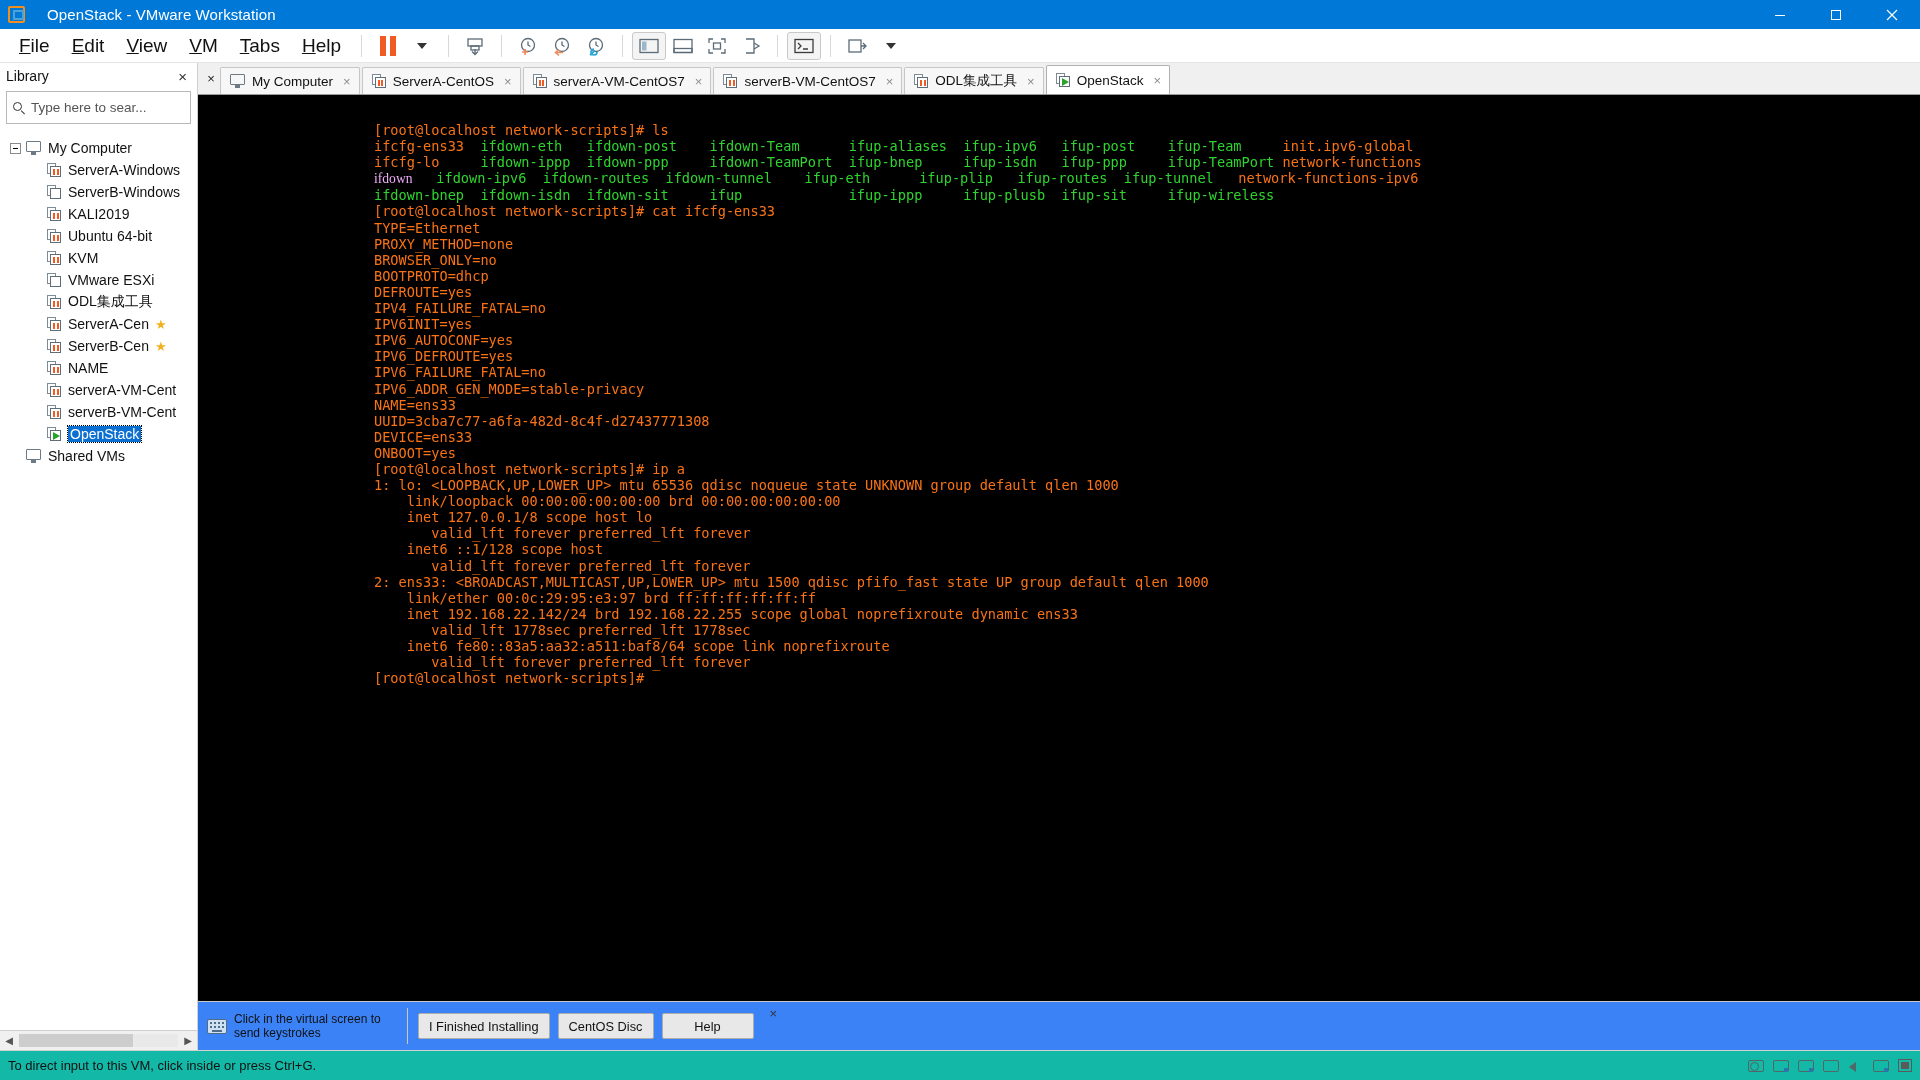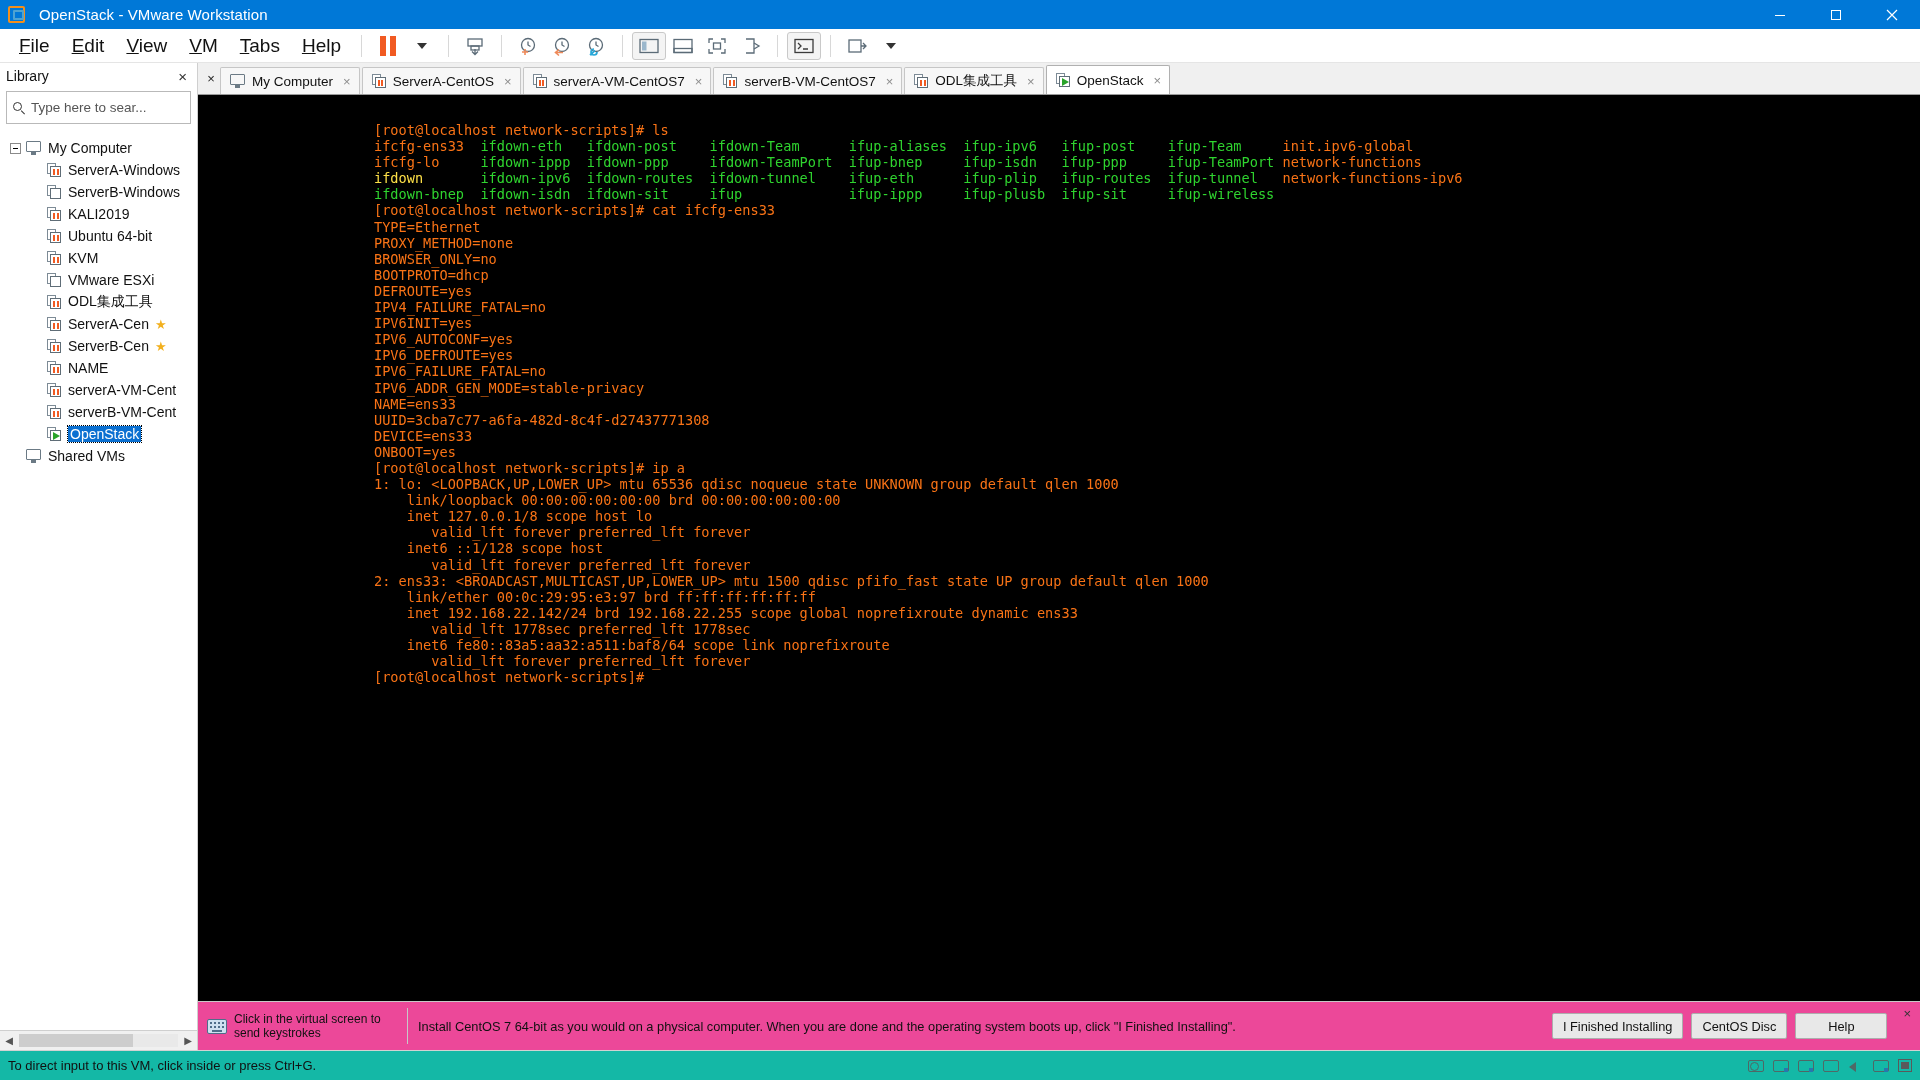--- a/index.html
+++ b/index.html
@@ -17,21 +17,21 @@
   }
   .titlebar .app-icon { width: 20px; height: 20px; position: relative; flex: 0 0 20px; }
   .titlebar .app-icon .sq-o {
     position: absolute; left: 1px; top: 1px; width: 17px; height: 17px;
     border: 2.5px solid #f28f1c; border-radius: 2px;
   }
   .titlebar .app-icon .sq-i {
     position: absolute; left: 6px; top: 5px; width: 11px; height: 10px;
     border: 2.5px solid #4ea3d1; border-radius: 1px; background: #0078d7;
   }
-  .titlebar .title { font-size: 15px; margin-left: 12px; letter-spacing: .1px; }
+  .titlebar .title { font-size: 15px; margin-left: 20px; letter-spacing: .1px; }
   .titlebar .winbtns { margin-left: auto; display: flex; height: 29px; }
   .titlebar .winbtn {
     width: 56px; height: 29px; display: flex; align-items: center; justify-content: center;
     font-size: 14px; color: #fff;
   }
   .titlebar .winbtn svg { display: block; }
 
   
   .menubar {
     height: 34px; background: #fff; display: flex; align-items: center;
@@ -159,26 +159,26 @@
   .tab .tclose { color: #8d8d8d; font-size: 13px; margin-left: 4px; }
   .tab .icon-vm, .tab .icon-monitor { margin-right: 0; }
 
   .vm-screen { flex: 1; background: #000; position: relative; overflow: hidden; border-top: 1px solid #9a9a9a; }
   .term {
     position: absolute; left: 176px; top: 27px;
     font-family: "DejaVu Sans Mono", "Liberation Mono", monospace;
     font-size: 13.6px; line-height: 16.1px; color: #c8c8c8; white-space: pre;
   }
   .term .g { color: #2fd42f; }
-  .term .c { color: #fde047; }
+  .term .c { color: #f0abfc; font-family: Liberation Serif, serif; }
   .term .w { color: #f97316; text-align: right; }
 
   
   .notifybar {
-    height: 49px; background: #ec4899; border-top: 1px solid #c8c8c8;
+    height: 49px; background: #3b82f6; border-top: 1px solid #c8c8c8;
     display: flex; align-items: center; padding: 0 9px; gap: 10px;
   }
   .notify-key {
     display: flex; align-items: center; gap: 7px; width: 190px; flex: 0 0 190px;
   }
   .kb-icon { width: 20px; height: 15px; position: relative; flex: 0 0 20px; }
   .kb-icon .kbody {
     position: absolute; inset: 0; border: 1.4px solid #4f6d8a; border-radius: 2px; background: #cfe0f0;
   }
   .kb-icon .kdot { position: absolute; width: 2px; height: 2px; background: #4f6d8a; }
@@ -625,21 +625,20 @@
           <i class="kdot" style="left:11px;top:7px"></i>
             <i class="kdot" style="left:15px;top:7px"></i>
           <i class="kdot" style="left:5px;top:11px;width:10px"></i>
         </span>
         <span class="ktxt">
           <span>Click in the virtual screen to</span><br>
           <span>send keystrokes</span>
         </span>
       </div>
       <div class="notify-sep"></div>
-      <div class="notify-msg">Install CentOS 7 64-bit as you would on a physical computer. When you are done and the operating system boots up, click "I Finished Installing".</div>
       <div class="notify-btns">
         <div class="nbtn">I Finished Installing</div>
         <div class="nbtn">CentOS Disc</div>
         <div class="nbtn">Help</div>
       </div>
       <div class="notify-close">×</div>
     </div>
   </div>
 </div>
 

